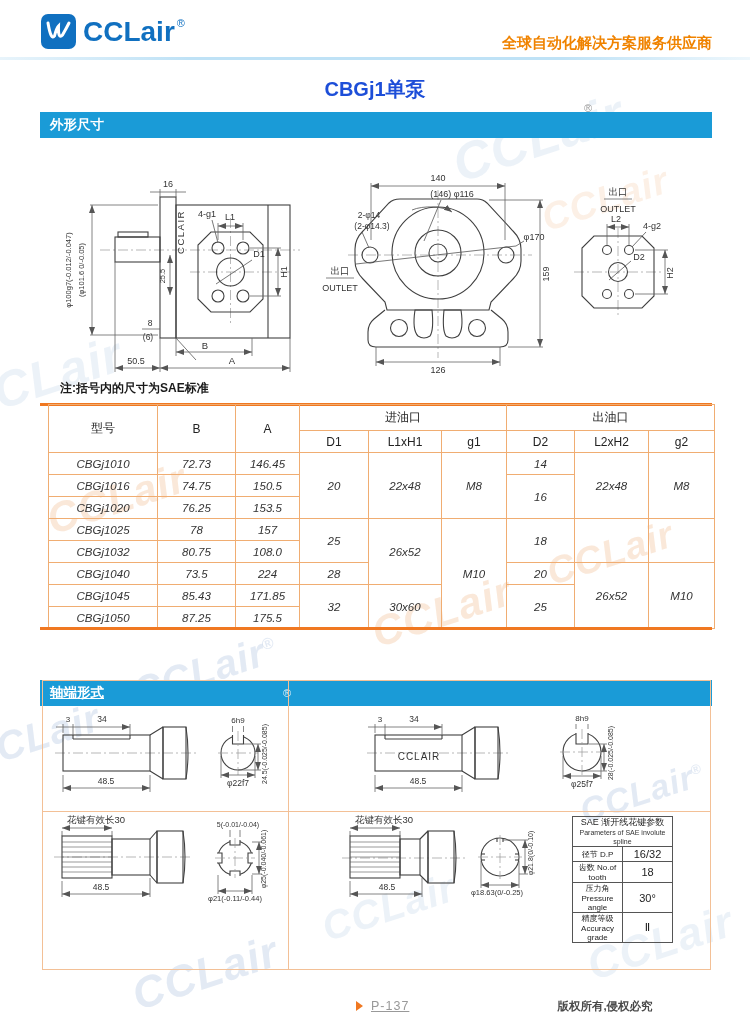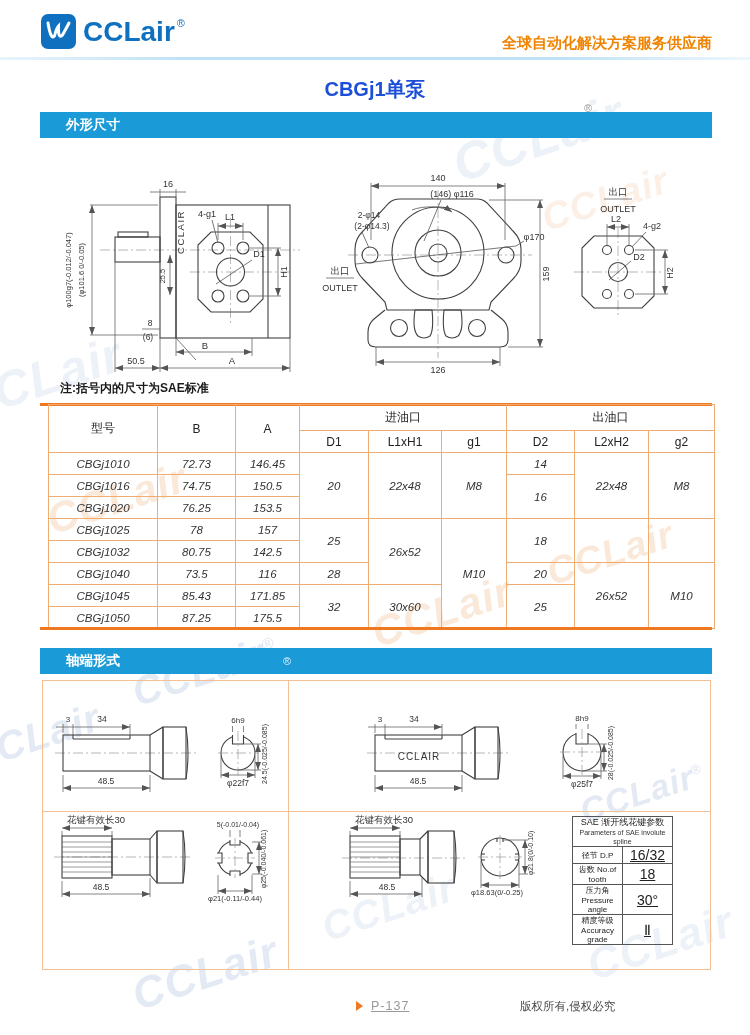--- a/index.html
+++ b/index.html
@@ -17,21 +17,21 @@
   .wm sup{font-size:40%;font-style:normal;}
   
   .logo-row{left:40px;top:13px;display:flex;align-items:flex-start;}
   .logo-text{color:#1070c0;font-size:28px;font-weight:bold;letter-spacing:0px;margin-left:6px;line-height:38px;}
   .logo-reg{color:#1070c0;font-size:11px;margin-left:2px;line-height:20px;}
   .tagline{right:38px;top:34px;color:#f08300;font-size:15px;font-weight:bold;}
   .hdr-divider{left:0;top:57px;width:750px;height:3px;
       background:linear-gradient(to right,#e8f4fb,#bfe2f6 25%,#bfe2f6 75%,#eef7fc);}
   .page-title{left:0;top:76px;width:750px;text-align:center;font-size:20px;font-weight:bold;color:#1d4ed8;}
   .section-bar{left:40px;width:672px;height:26px;background:#1a9bd7;color:#fff;
-      font-size:13.5px;font-weight:bold;line-height:26px;padding-left:26px;box-sizing:border-box;}
+      font-size:13.5px;font-weight:bold;line-height:26px;padding-left:10px;box-sizing:border-box;}
   .bar-reg{position:absolute;font-weight:normal;font-size:11px;color:rgba(255,255,255,0.85);}
   .note{left:60px;top:380px;font-size:12px;font-weight:bold;color:#1a1a1a;}
   .reg-float{color:#9a9a9a;font-size:11px;}
   
   .thick{background:#f07821;height:3px;width:672px;left:40px;}
   table.spec{border-collapse:collapse;table-layout:fixed;width:667px;}
   table.spec td{border:1px solid #f0ad72;text-align:center;vertical-align:middle;
       font-size:11.5px;color:#333;padding:0;overflow:hidden;}
   table.spec tr.hdr1 td{height:25px;font-size:12px;color:#222;}
   table.spec tr.hdr2 td{height:21px;font-size:12px;color:#222;}
@@ -39,26 +39,26 @@
   
   .shaft-box-border{left:42px;top:680px;width:669px;height:290px;border:1px solid #f3c096;box-sizing:border-box;}
   .shaft-vline{left:288px;top:680px;width:1px;height:290px;background:#f3c096;}
   .shaft-hline{left:42px;top:811px;width:669px;height:1px;background:#f3c096;}
   
   table.sae{border-collapse:collapse;table-layout:fixed;width:101px;}
   table.sae td{border:1px solid #555;text-align:center;vertical-align:middle;padding:0;color:#222;}
   .sae-title-cn{font-size:9px;line-height:11px;}
   .sae-title-en{font-size:7px;line-height:9px;color:#333;}
   .sae-label{font-size:8px;height:14px;}
-  .sae-value{font-size:14px;height:14px;text-decoration:underline;}
+  .sae-value{font-size:11px;height:14px;}
   
   .footer-tri{left:356px;top:1001px;width:0;height:0;border-left:7px solid #f07821;
       border-top:5px solid transparent;border-bottom:5px solid transparent;}
   .footer-page{left:371px;top:999px;color:#999;font-size:12.5px;letter-spacing:1px;text-decoration:underline;}
-  .footer-copy{left:520px;top:999px;width:170px;text-align:left;color:#4a4a4a;font-size:11.5px;font-weight:normal;}
+  .footer-copy{left:520px;top:999px;width:170px;text-align:center;color:#4a4a4a;font-size:11.5px;font-weight:bold;}
   
   svg text{font-family:"Liberation Sans",sans-serif;fill:#333;text-anchor:middle;}
   .obj{stroke:#404040;stroke-width:1.1;fill:none;}
   .thin{stroke:#555;stroke-width:0.8;fill:none;}
   .dim{stroke:#666;stroke-width:0.8;fill:none;}
   .cl{stroke:#999;stroke-width:0.7;fill:none;stroke-dasharray:10 3 2 3;}
   .teeth{stroke:#555;stroke-width:0.6;}
 </style>
 </head>
 <body>
@@ -292,26 +292,26 @@
       <td rowspan="2">25</td>
       <td rowspan="3">26x52</td>
       <td rowspan="5">M10</td>
       <td rowspan="2">18</td>
       <td rowspan="2"></td>
       <td rowspan="2"></td>
     </tr>
     <tr class="data">
       <td>CBGj1032</td>
       <td>80.75</td>
-      <td>142.5</td>
+      <td>108.0</td>
     </tr>
     <tr class="data">
       <td>CBGj1040</td>
       <td>73.5</td>
-      <td>116</td>
+      <td>224</td>
       <td>28</td>
       <td>20</td>
       <td rowspan="3">26x52</td>
       <td rowspan="3">M10</td>
     </tr>
     <tr class="data">
       <td>CBGj1045</td>
       <td>85.43</td>
       <td>171.85</td>
       <td rowspan="2">32</td>
@@ -321,21 +321,21 @@
     <tr class="data">
       <td>CBGj1050</td>
       <td>87.25</td>
       <td>175.5</td>
     </tr>
   </tbody>
     </table>
 </div>
 <div class="abs thick z" style="top:627px;"></div>
 
-<div class="abs section-bar z" style="top:648px;">
+<div class="abs section-bar z" style="top:680px;text-decoration:underline;">
   <span>轴端形式</span>
   <span class="bar-reg" style="left:243px;top:0;">®</span>
 </div>
 
 <div class="abs shaft-box-border z"></div>
 <div class="abs shaft-vline z"></div>
 <div class="abs shaft-hline z"></div>
 
 <svg class="abs z" style="left:42px;top:680px;" width="670" height="292" viewBox="42 680 670 292">
   <defs>

